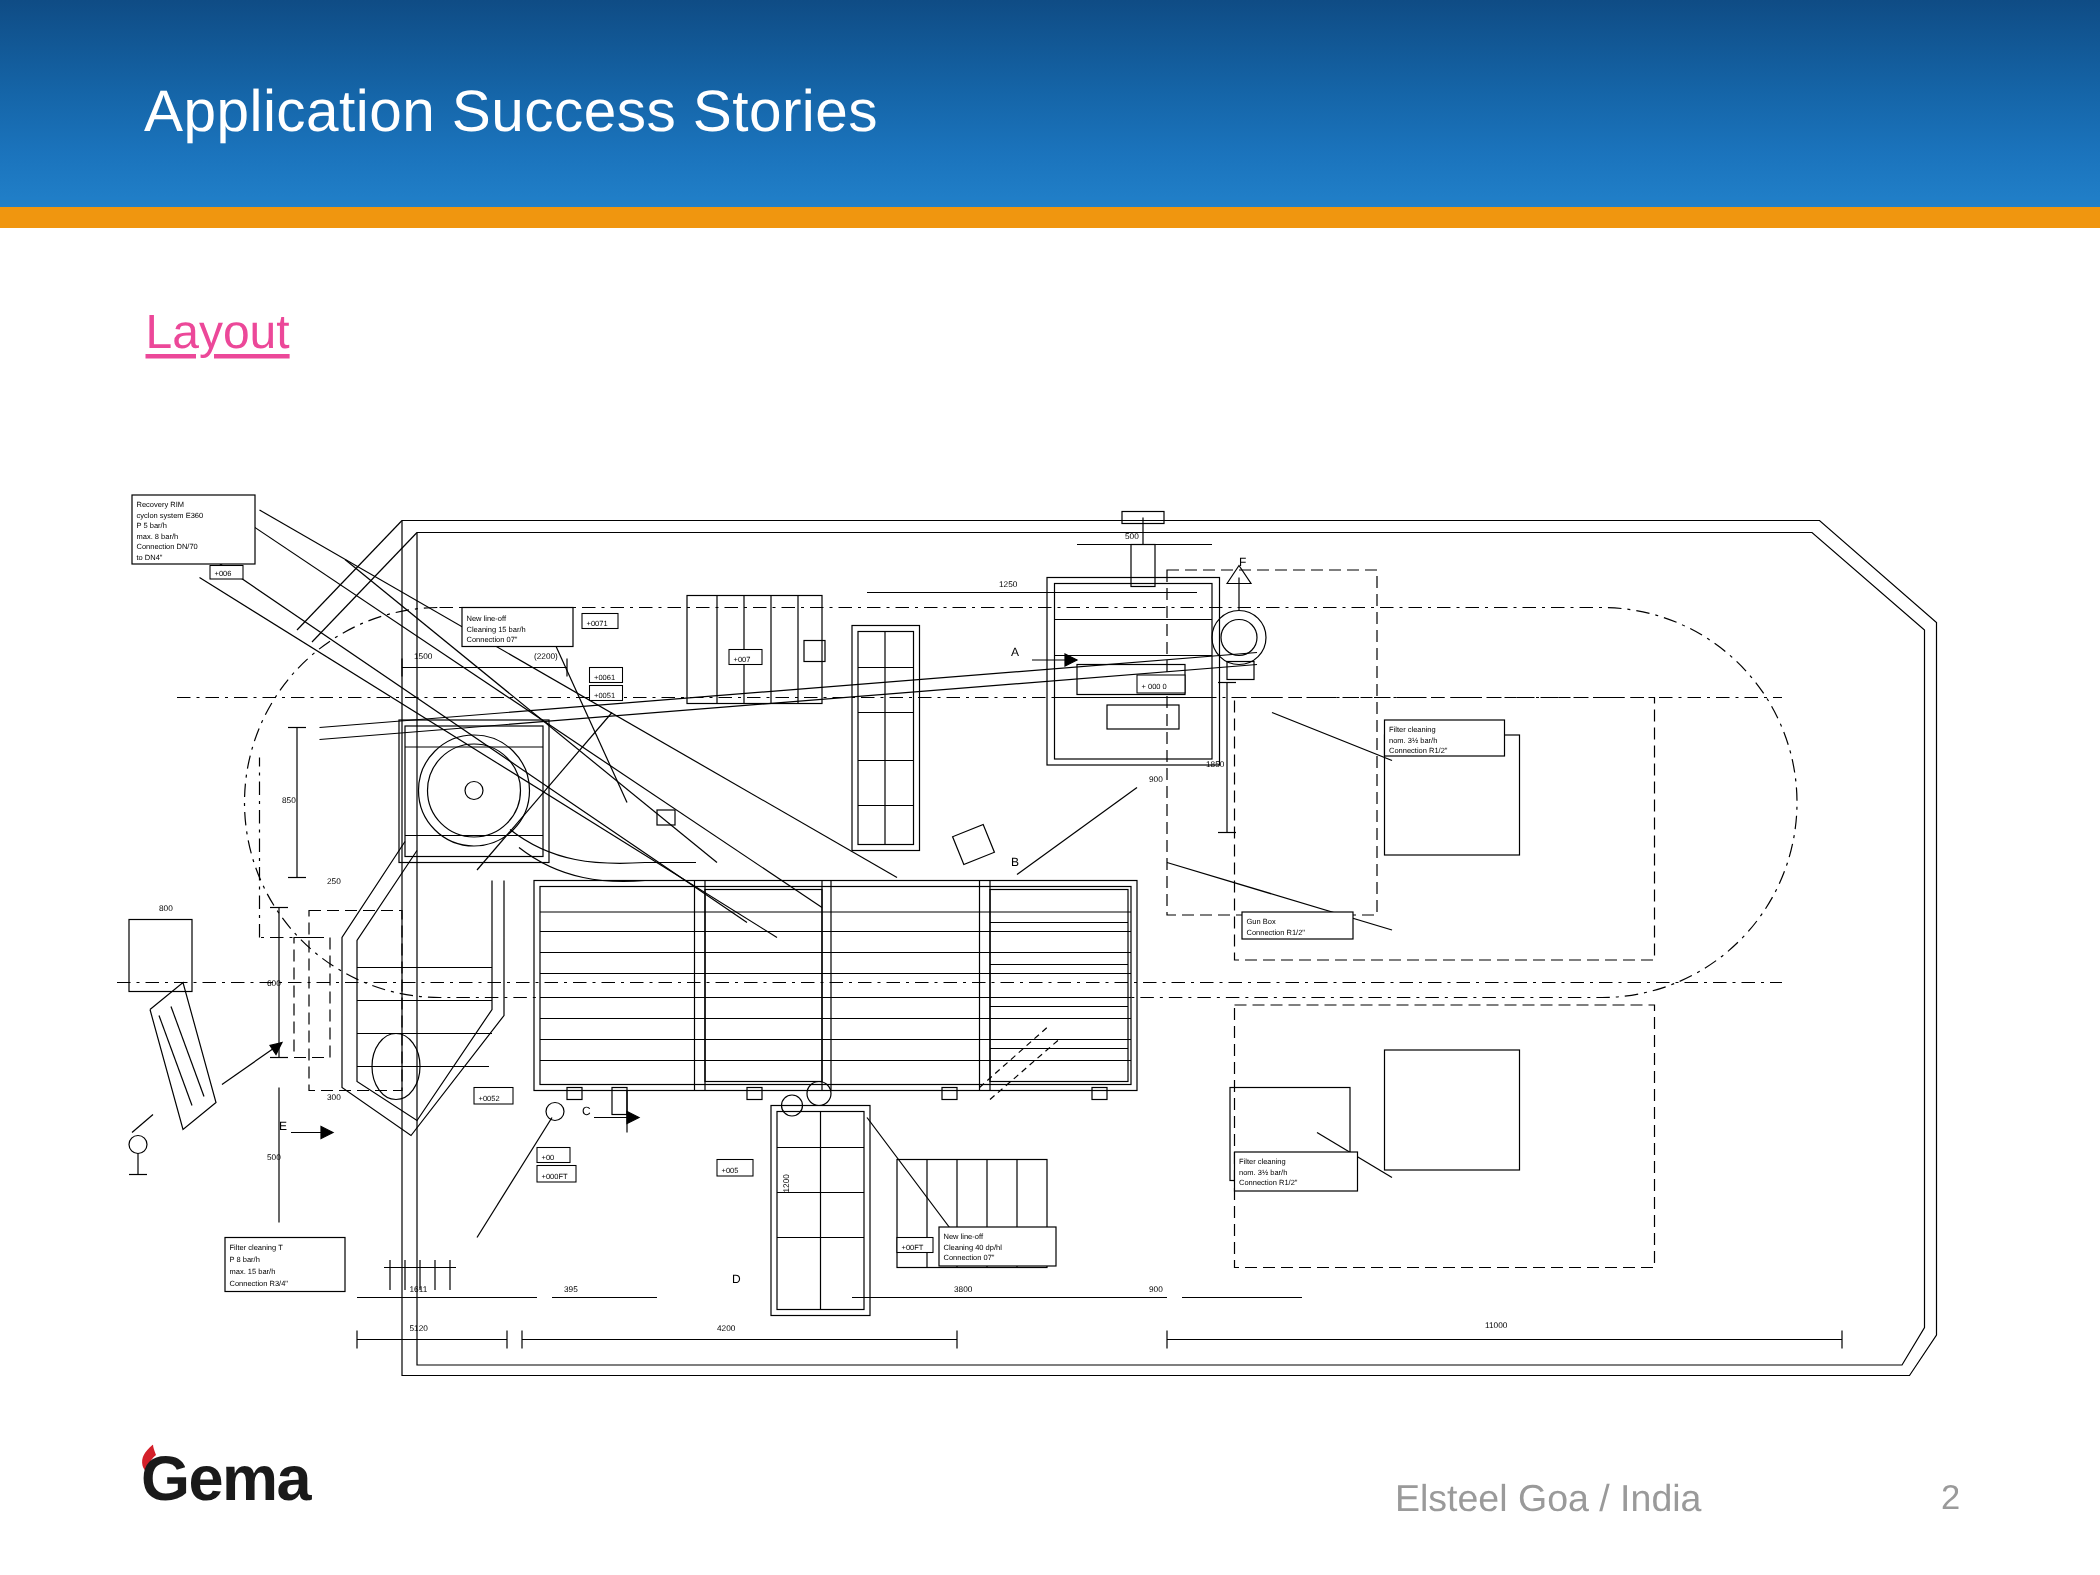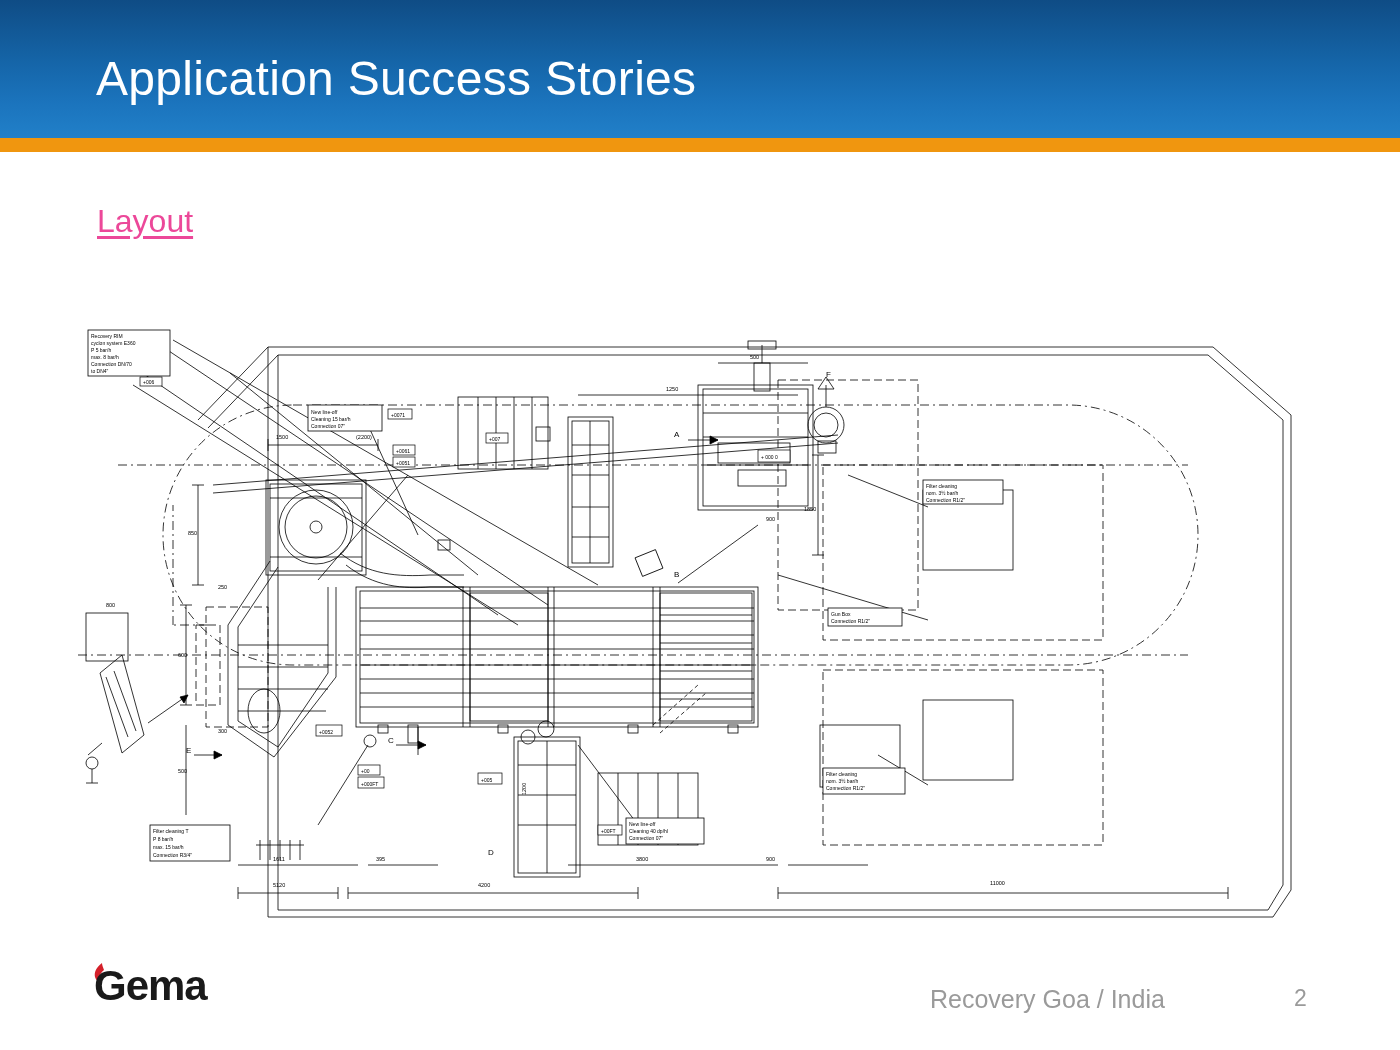--- a/index.html
+++ b/index.html
@@ -20,21 +20,21 @@
     position: absolute;
     top: 0; left: 0;
     width: 1400px;
     height: 138px;
     background: linear-gradient(to bottom, #0f4c85 0%, #1565a8 45%, #1b74bd 75%, #2180c9 100%);
   }
   .slide-header .title {
     position: absolute;
     left: 96px;
     top: 55px;
-    font-size: 48px;
+    font-size: 39px;
     color: #ffffff;
     font-weight: normal;
     letter-spacing: 0.3px;
     line-height: 1;
   }
   .header-accent {
     position: absolute;
     top: 138px; left: 0;
     width: 1400px;
     height: 14px;
@@ -438,14 +438,14 @@
   </g>
 </svg>
 </div>
 
 <div class="logo">
   <svg class="logo-flame" viewBox="0 0 16 20">
     <path d="M10 0 C 4 5, 2 9, 3 14 C 4 18, 8 20, 10 19 C 6 16, 7 11, 12 7 C 11 4, 10 2, 10 0 Z" fill="#d4202a"></path>
   </svg>
   <div class="logo-text">Gema</div>
 </div>
-<div class="footer-caption">Recovery Goa / India</div>
+<div class="footer-caption">Elsteel Goa / India</div>
 <div class="page-number">2</div>
 
 </body></html>

